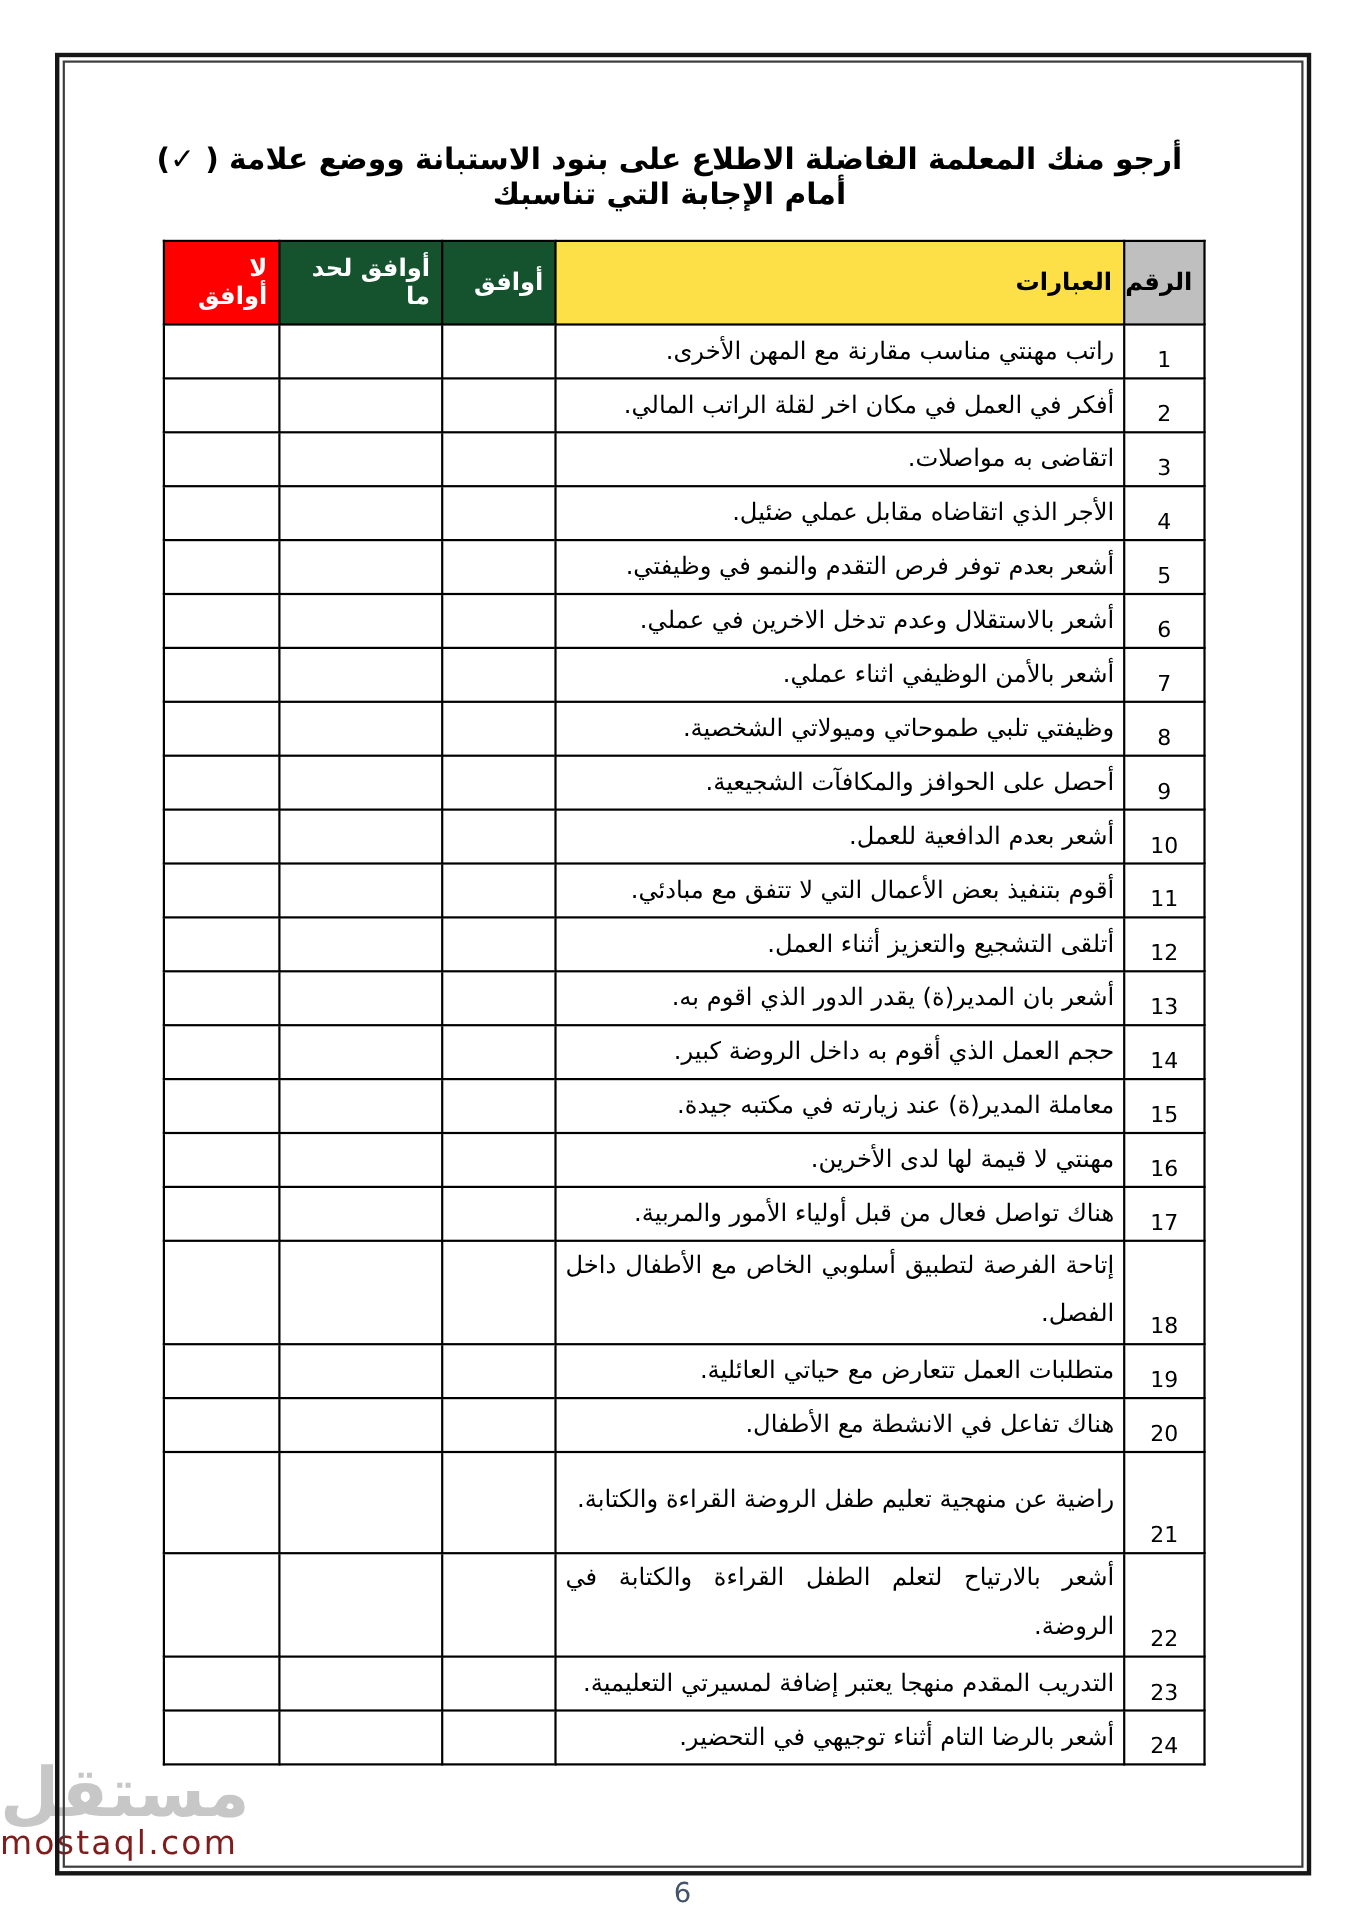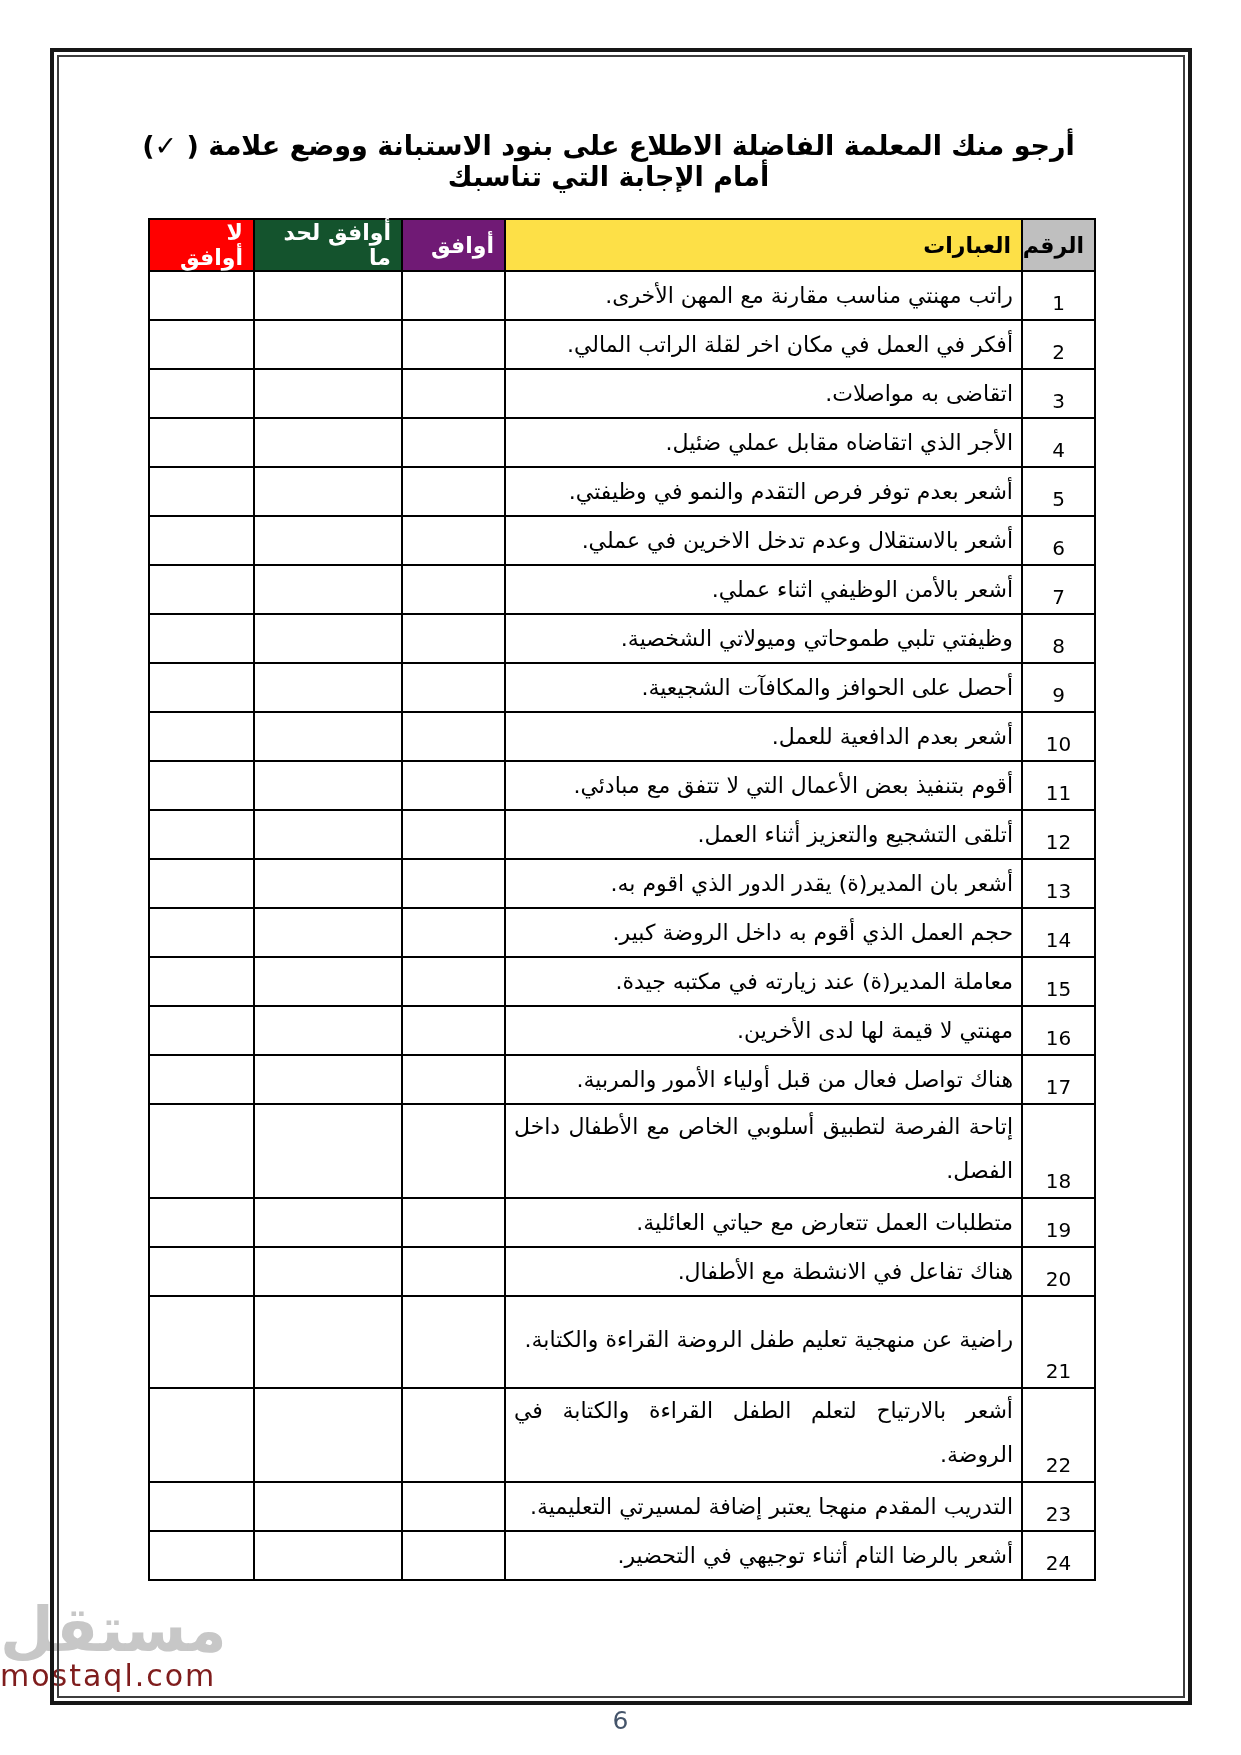--- a/index.html
+++ b/index.html
@@ -94,21 +94,21 @@
   col.c-stmt { width: 517px; }
   col.c-agree{ width: 103px; }
   col.c-some { width: 148px; }
   col.c-dis  { width: 105px; }
 
   table.survey thead tr { height: 49px; }
   table.survey th {
     font-size: 22px;
     font-weight: bold;
     text-align: right;
-    padding: 0 10px;
+    padding: 12px 10px;
     vertical-align: middle;
   }
   th.h-gray  { color: #000000; }
   th.h-color { color: #ffffff; }
   th.h-num   { text-align: center; padding: 0 2px; }
 
   table.survey tbody tr { height: 49px; }
   table.survey tbody tr.tall { height: 92px; }
 
   td.num {
@@ -166,21 +166,21 @@
       <col class="c-num">
       <col class="c-stmt">
       <col class="c-agree">
       <col class="c-some">
       <col class="c-dis">
     </colgroup>
     <thead>
       <tr>
         <th class="h-gray h-num" style="background: rgb(191, 191, 191);">الرقم</th>
         <th class="h-gray" style="background: #fde047;">العبارات</th>
-        <th class="h-color" style="background: #701a75;">أوافق</th>
+        <th class="h-color" style="background: #14532d;">أوافق</th>
         <th class="h-color" style="background: #14532d;">أوافق لحد ما</th>
         <th class="h-color" style="background: rgb(255, 0, 0);">لا أوافق</th>
       </tr>
     </thead>
     <tbody id="survey-rows">
         <tr>
           <td class="num">1</td>
           <td class="stmt">راتب مهنتي مناسب مقارنة مع المهن الأخرى.</td>
           <td class="ans"></td>
           <td class="ans"></td>

